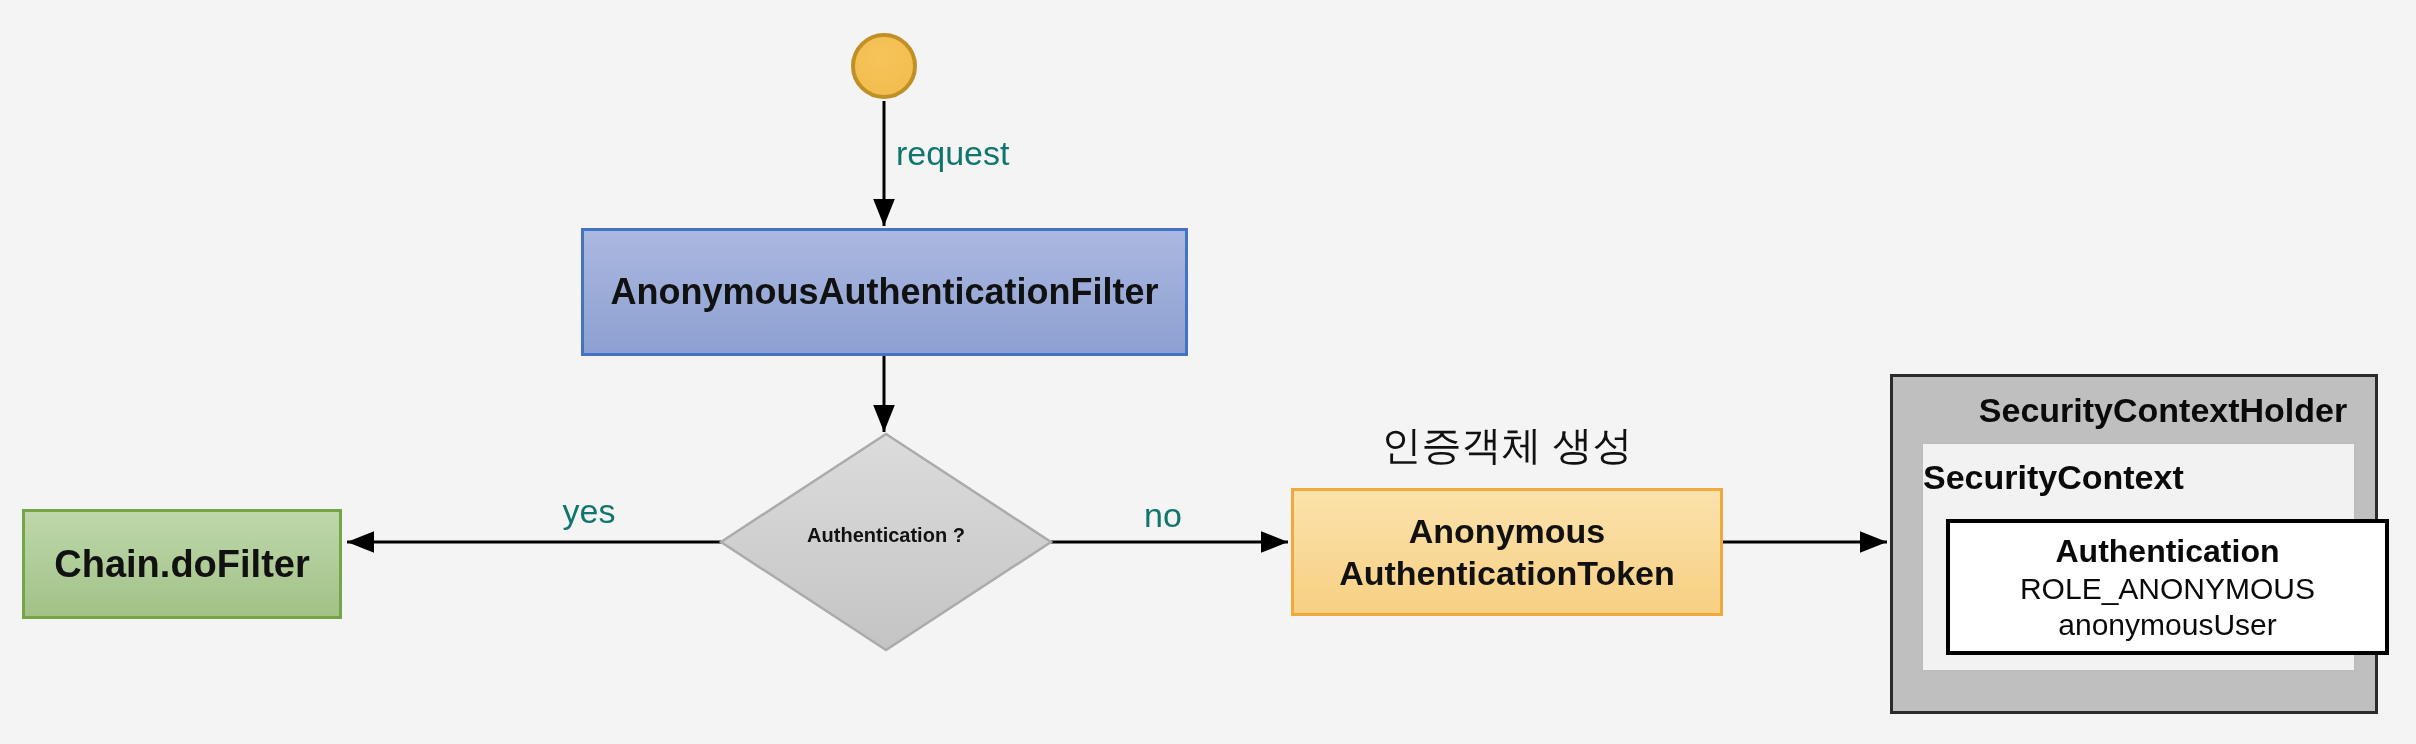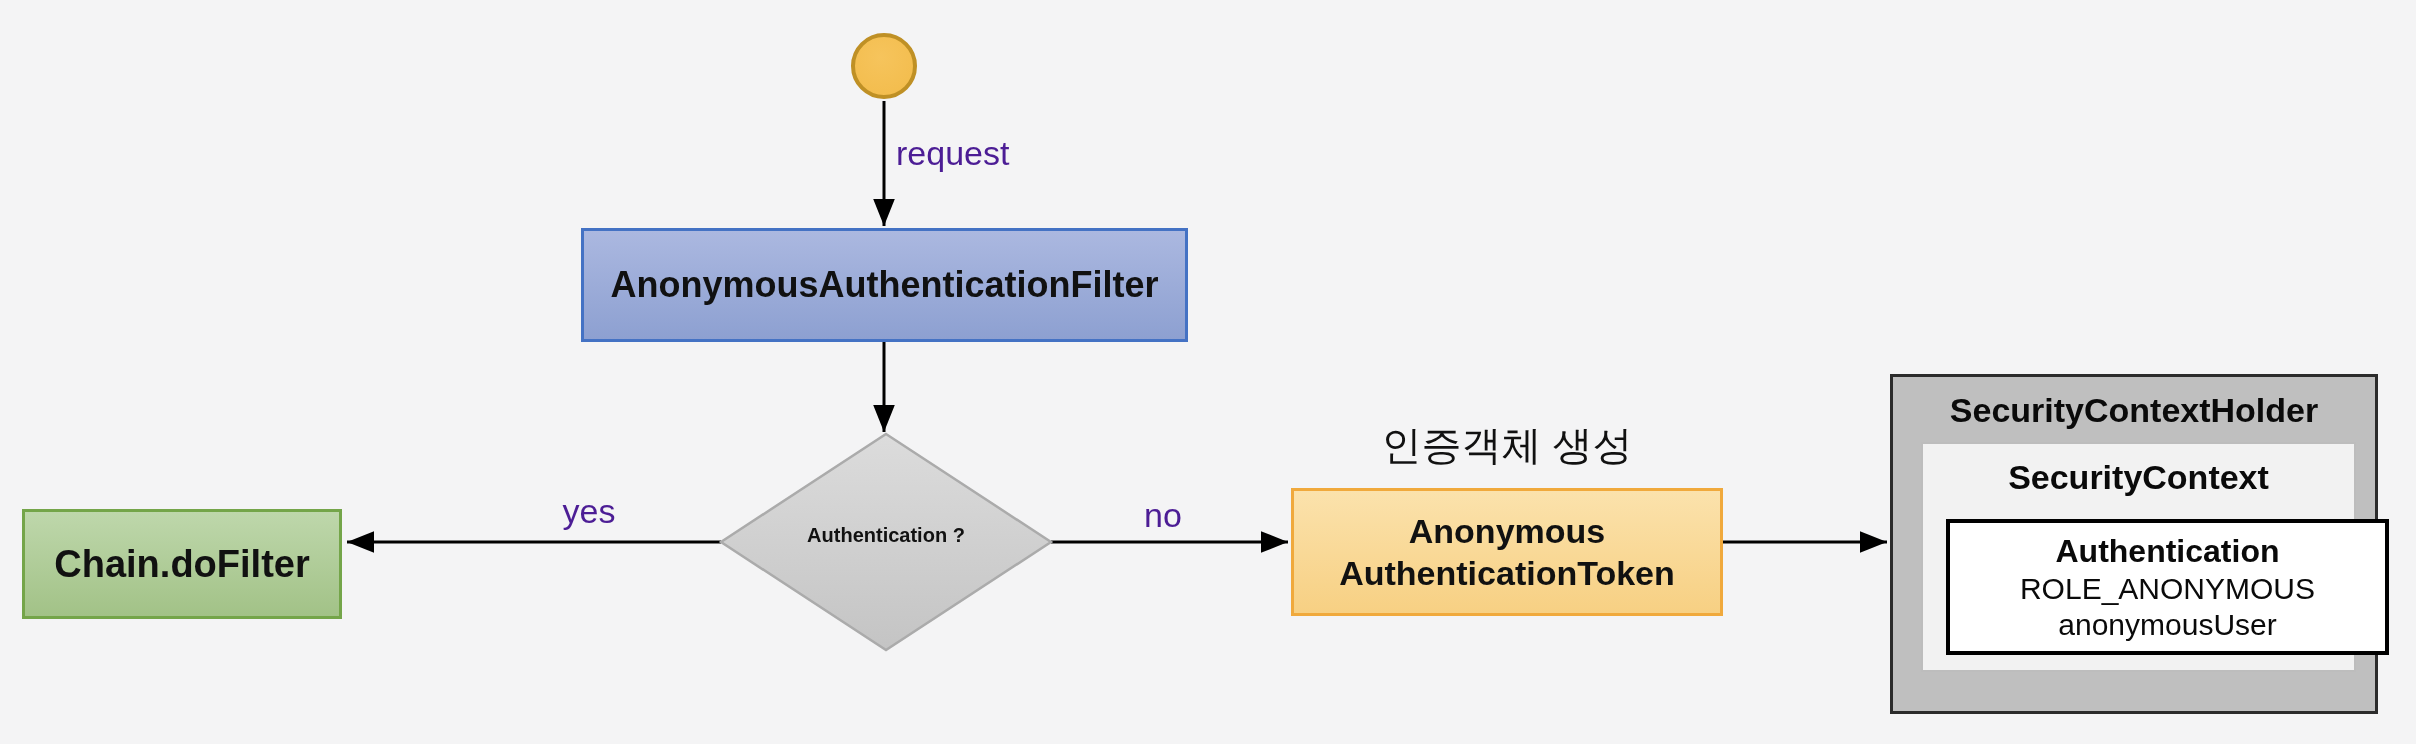--- a/index.html
+++ b/index.html
@@ -4,42 +4,42 @@
 <style>
   html,body{margin:0;padding:0;}
   body{font-family:"Liberation Sans","DejaVu Sans",sans-serif;background:var(--background,#f4f4f5);}
   #canvas{position:relative;width:2416px;height:744px;background:var(--background,#f4f4f5);overflow:hidden;}
   #connectors{position:absolute;left:0;top:0;}
   .node{position:absolute;box-sizing:border-box;display:flex;align-items:center;justify-content:center;
         text-align:center;color:#111;font-weight:bold;white-space:nowrap;}
   .start{left:851px;top:33px;width:66px;height:66px;border-radius:50%;
          background:radial-gradient(circle at 45% 35%, #f6c45c, var(--start-fill,#f2bb4a));
          border:4px solid var(--start-border,#bf9025);}
-  .filter{left:581px;top:228px;width:607px;height:114px;font-size:36px;
+  .filter{left:581px;top:228px;width:607px;height:128px;font-size:36px;
           background:linear-gradient(to bottom,var(--filter-fill-top,#abb8e0),var(--filter-fill-bottom,#8da0d1));
           border:3px solid var(--filter-border,#4472c4);}
   .chain{left:22px;top:509px;width:320px;height:110px;font-size:38px;
          background:linear-gradient(to bottom,var(--chain-fill-top,#bed7ab),var(--chain-fill-bottom,#a2c287));
          border:3px solid var(--chain-border,#74a549);}
   .token{left:1291px;top:488px;width:432px;height:128px;font-size:34px;line-height:1.25;
          background:linear-gradient(to bottom,var(--token-fill-top,#fbe2ac),var(--token-fill-bottom,#f7d083));
          border:3px solid var(--token-border,#f0a93c);flex-direction:column;}
   .decision-label{left:736px;top:524px;width:300px;font-size:20px;font-weight:bold;position:absolute;
                   text-align:center;color:#111;}
-  .edge-label{position:absolute;font-size:34px;color:#4c1d95;font-weight:normal;}
+  .edge-label{position:absolute;font-size:34px;color:#0f766e;font-weight:normal;}
   .lbl-request{left:896px;top:134px;}
   .lbl-yes{left:539px;top:492px;width:100px;text-align:center;}
   .lbl-no{left:1113px;top:496px;width:100px;text-align:center;}
   .annotation{left:1307px;top:418px;width:400px;text-align:center;font-size:40px;color:#111;position:absolute;}
   .holder{left:1890px;top:374px;width:488px;height:340px;position:absolute;box-sizing:border-box;
           background:var(--holder-fill,#bfbfbf);border:3px solid var(--holder-border,#2b2b2b);}
-  .holder-title{position:absolute;left:0;top:14px;width:100%;text-align:center;font-size:34px;font-weight:bold;color:#0a0a0a;}
+  .holder-title{position:absolute;left:0;top:14px;width:100%;text-align:center;font-size:34px;font-weight:bold;color:#0a0a0a;padding-left:29px;}
   .context{position:absolute;left:28px;top:65px;width:435px;height:230px;box-sizing:border-box;
            background:var(--context-fill,#f2f2f2);border:2px solid var(--context-border,#bdbdbd);}
-  .context-title{position:absolute;left:0;top:14px;width:100%;text-align:center;font-size:34px;font-weight:bold;color:#0a0a0a;}
+  .context-title{position:absolute;left:0;top:14px;width:100%;text-align:left;font-size:34px;font-weight:bold;color:#0a0a0a;}
   .auth{position:absolute;left:23px;top:75px;width:443px;height:136px;box-sizing:border-box;
         background:var(--auth-fill,#ffffff);border:4px solid var(--auth-border,#000000);
         display:flex;flex-direction:column;align-items:center;justify-content:center;}
   .auth-title{font-size:32px;font-weight:bold;color:#0a0a0a;line-height:1.25;}
   .auth-line{font-size:30px;color:#0a0a0a;line-height:1.2;}
   .st{stroke:var(--arrow,#000);stroke-width:3;fill:none;}
 </style>
 </head>
 <body>
 

